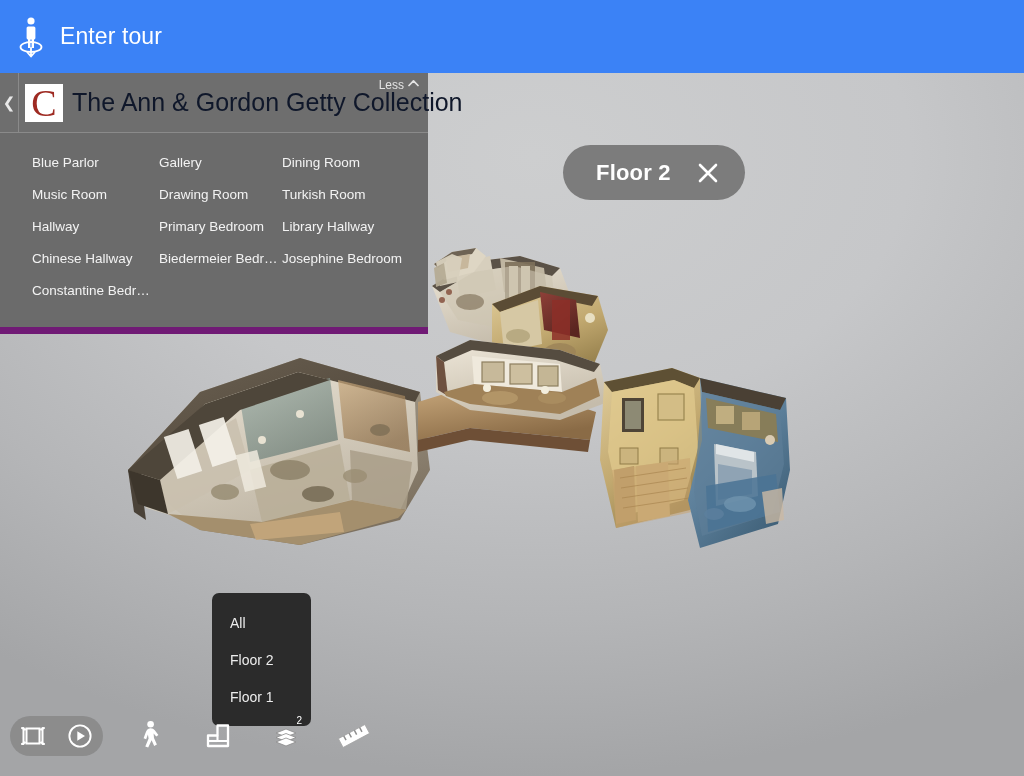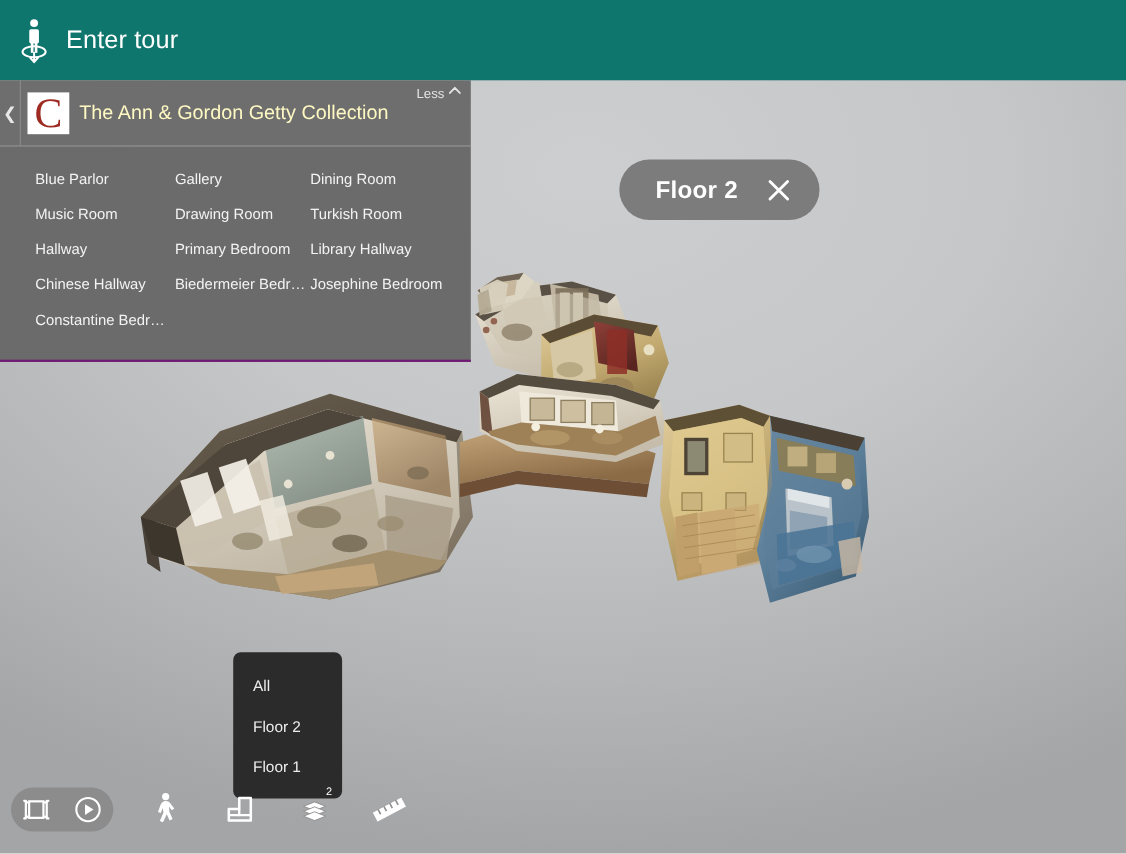--- a/index.html
+++ b/index.html
@@ -27,21 +27,21 @@
     width: 1024px; height: 776px;
     background:
       radial-gradient(ellipse 900px 620px at 52% 20%, #cdcecf 0%, #c6c7c9 42%, #b4b5b7 75%, #a4a5a7 100%);
   }
 
   
   .topbar {
     position: absolute;
     left: 0; top: 0;
     width: 1024px; height: 73px;
-    background: #0f766e;
+    background: #3b82f6;
     display: flex;
     align-items: center;
     padding-left: 12px;
   }
   .topbar .tour-icon {
     width: 38px; height: 46px;
     display: flex; align-items: center; justify-content: center;
     flex: 0 0 auto;
   }
   .topbar .tour-label {
@@ -85,39 +85,39 @@
     display: flex; align-items: center; justify-content: center;
   }
   .panel-logo span {
     font-family: "Liberation Serif", serif;
     color: #9e2a22;
     font-size: 38px;
     line-height: 34px;
     font-weight: 400;
   }
   .panel-title {
-    color: #fef9c3;
-    font-size: 18px;
+    color: #0f172a;
+    font-size: 25px;
     font-weight: 400;
     margin-left: 9px;
     white-space: nowrap;
   }
   .panel-less {
     position: absolute;
     right: 9px; top: 5px;
     color: #e4e4e4;
     font-size: 12px;
     display: flex;
     gap: 4px;
   }
   .panel-less .chev { font-size: 11px; line-height: 1; }
 
   .panel-body {
     background: #6b6b6b;
-    border-bottom: 2px solid #701a75;
+    border-bottom: 7px solid #701a75;
     padding: 14px 16px 20px 0;
   }
   .room-grid {
     display: grid;
     grid-template-columns: 127px 123px 150px;
     padding-left: 32px;
     row-gap: 0;
   }
   .room-item {
     color: #f3f3f3;

